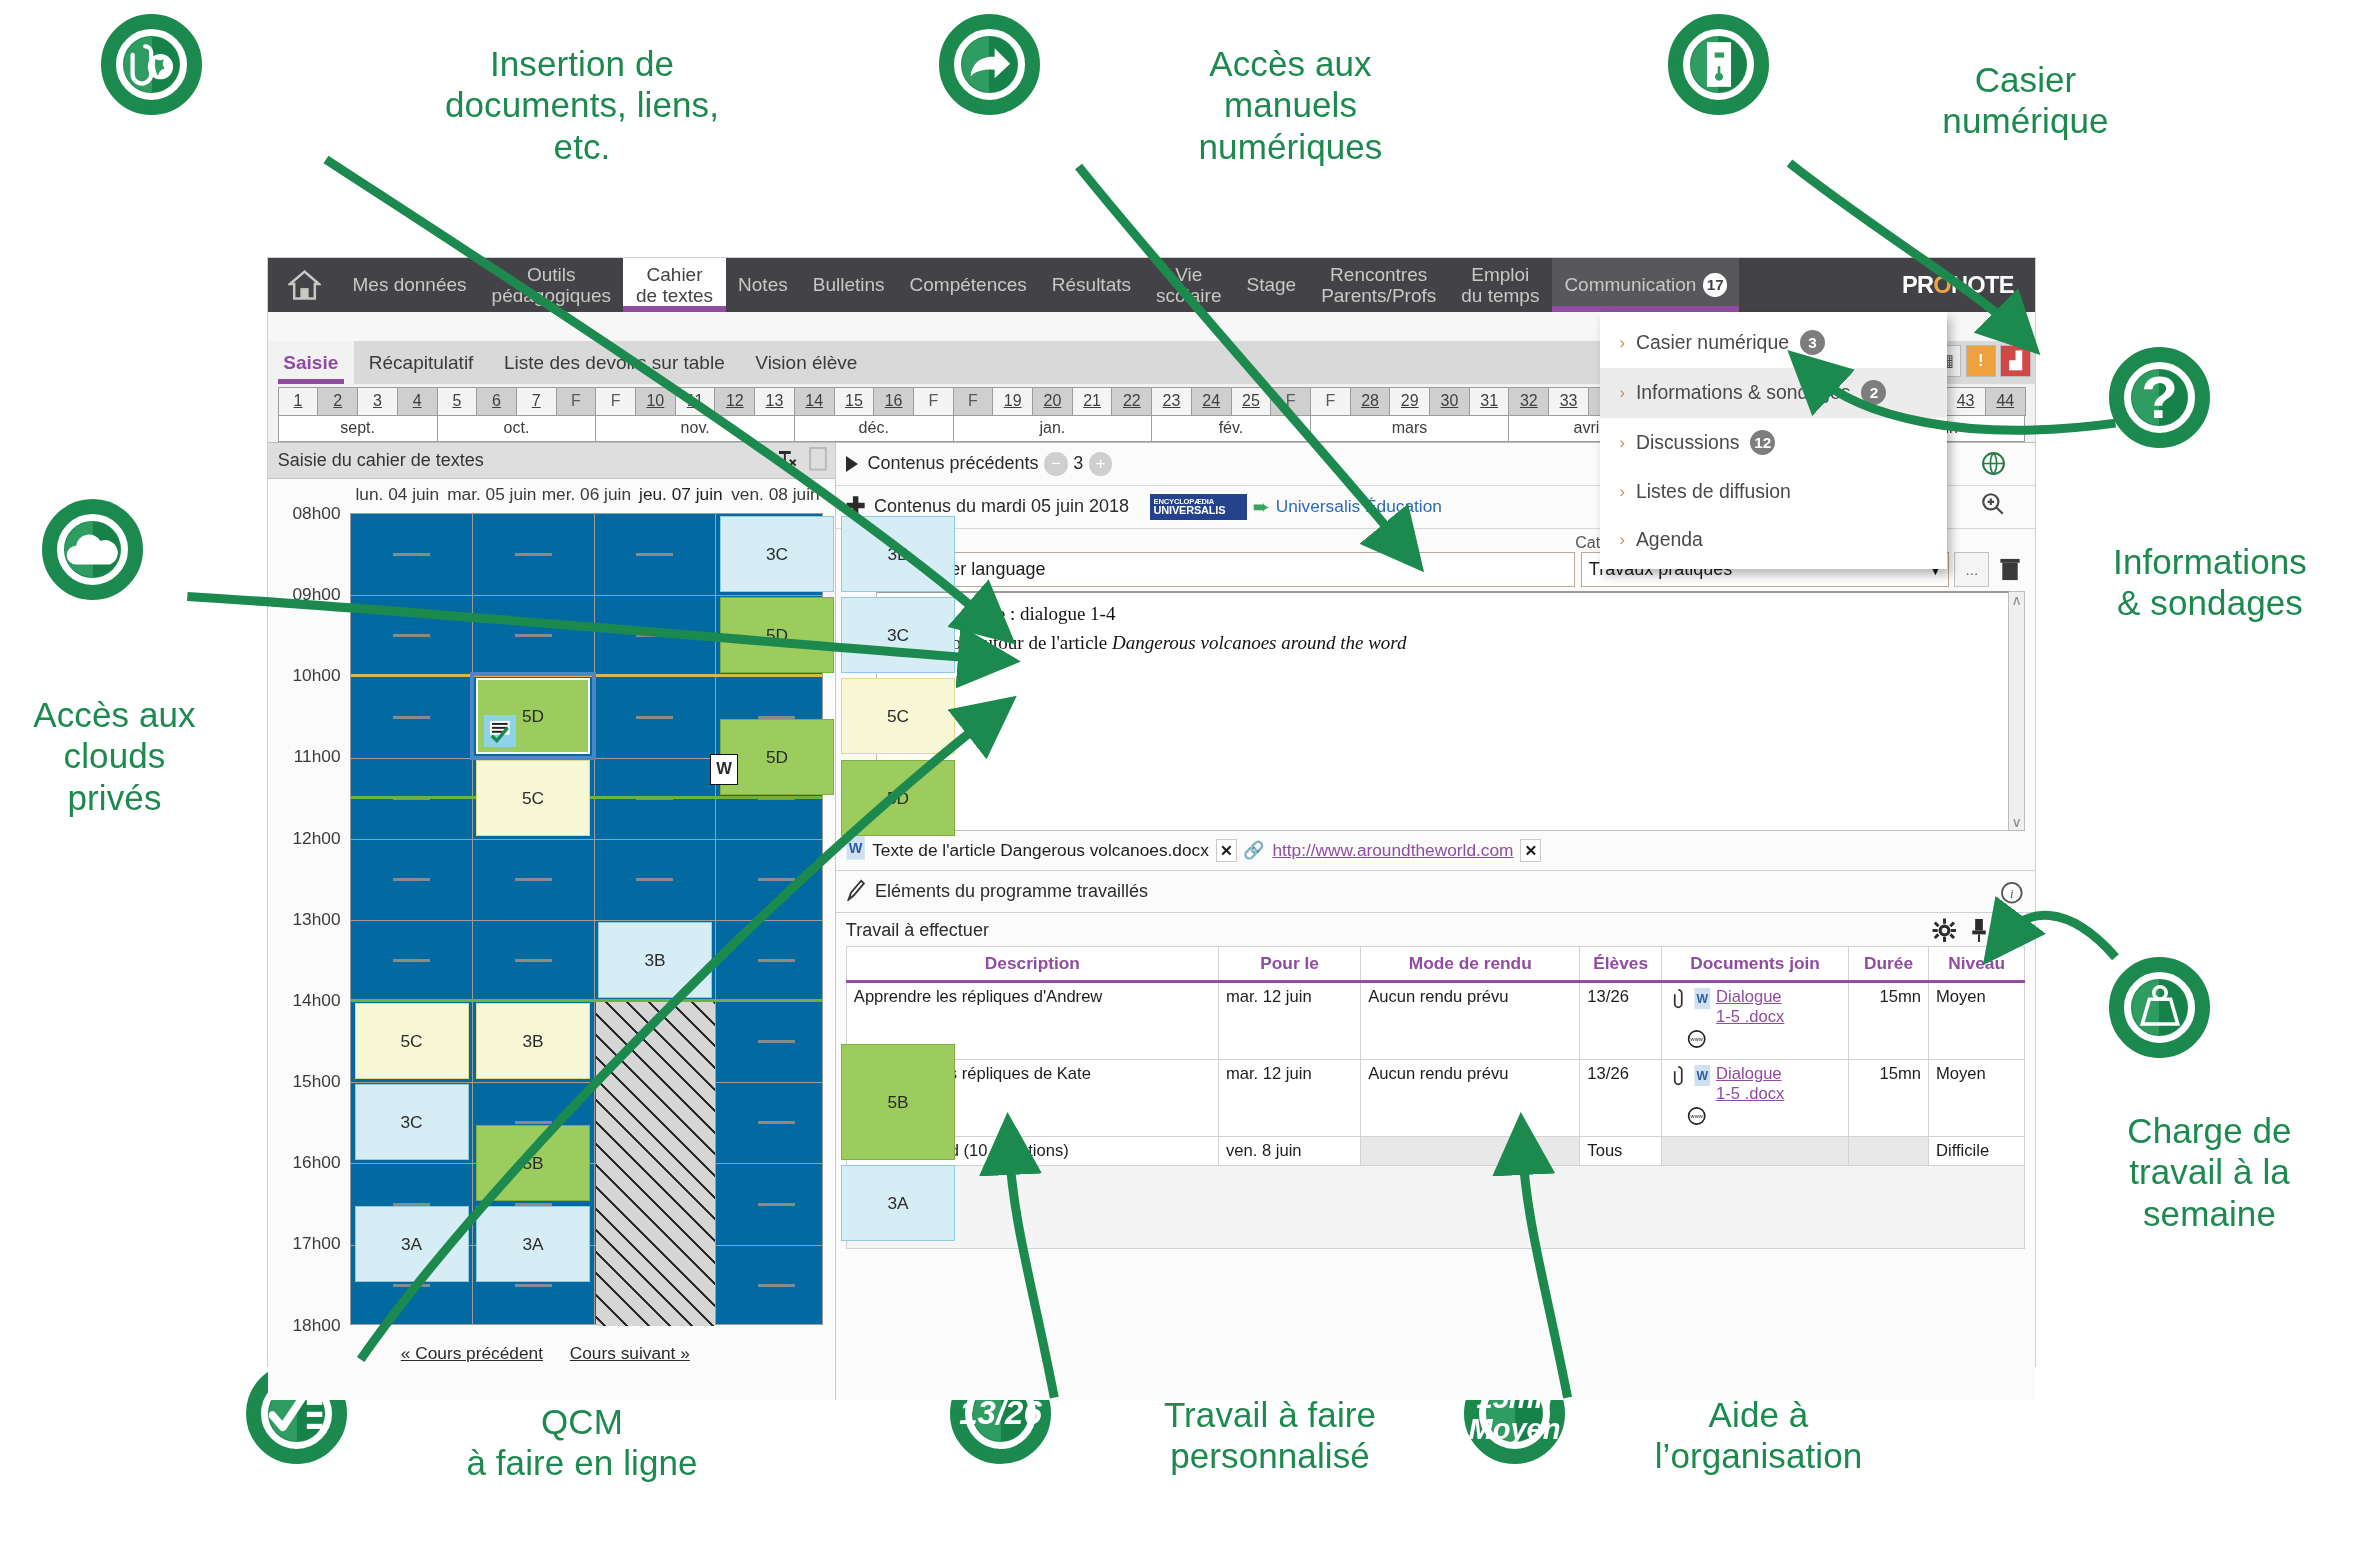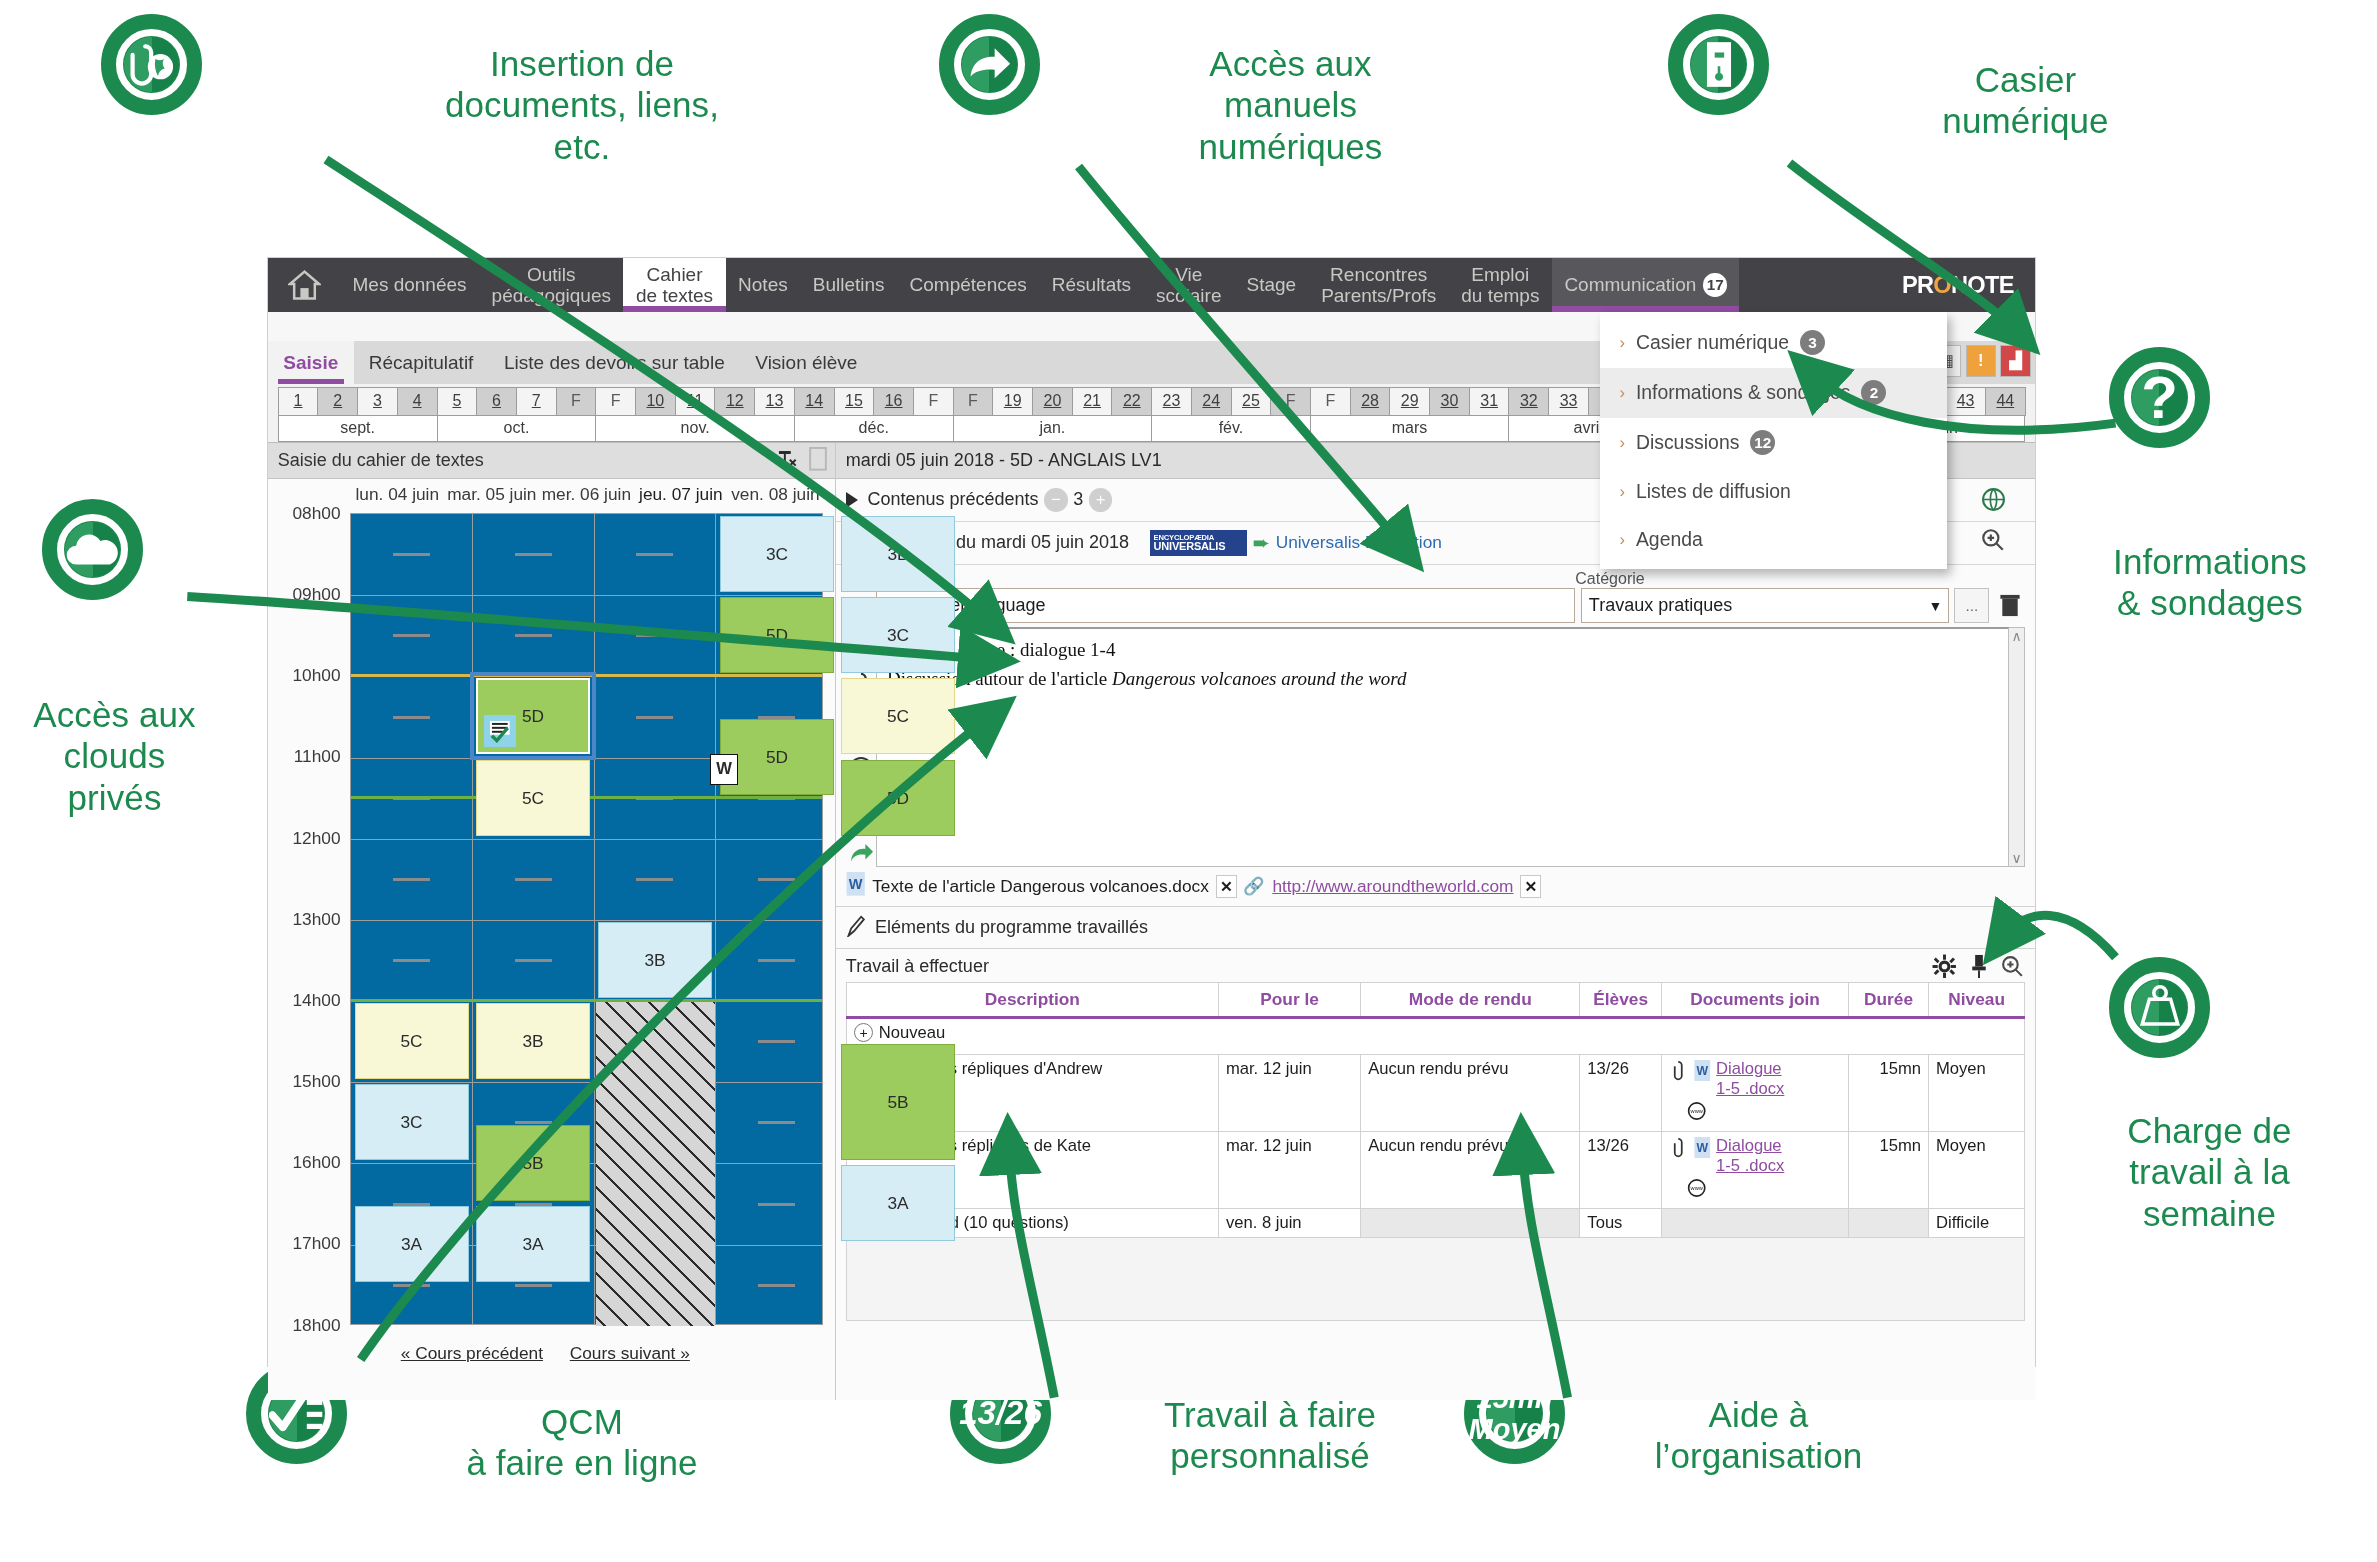--- a/index.html
+++ b/index.html
@@ -666,23 +666,20 @@
           </div>
         <div class="tt-foot">
           <a href="#">« Cours précédent</a>
           <a href="#">Cours suivant »</a>
         </div>
       </div>
     </div>
 
     <div class="right-pane">
 
-      <div class="rp-title">
-        <span>mardi 05 juin 2018 - 5D - ANGLAIS LV1</span>
-      </div>
 
       <div class="rp-row">
         <span class="tri"></span>
         <span>Contenus précédents</span>
         <span class="pm">−</span>
         <span>3</span>
         <span class="pm">+</span>
         <span style="position:absolute; right:29px; display:flex; gap:16.6px; align-items:center;">
           <svg width="25" height="25" viewBox="0 0 24 24">
             <circle cx="12" cy="12" r="10" fill="none" stroke="#2b7a4b" stroke-width="2"></circle>
@@ -853,23 +850,20 @@
               <th>Description</th>
               <th>Pour le</th>
               <th>Mode de rendu</th>
               <th>Élèves</th>
               <th>Documents join</th>
               <th>Durée</th>
               <th>Niveau</th>
             </tr>
         </thead>
         <tbody id="work-body">
-            <tr class="newrow">
-              <td colspan="7" style="height: 37px;"><span class="circ-plus">+</span><span>Nouveau</span></td>
-            </tr>
             <tr>
               <td>Apprendre les répliques d'Andrew</td>
               <td>mar. 12 juin</td>
               <td>Aucun rendu prévu</td>
               <td>13/26</td>
               <td><div class="doc-cell">
                   <span class="w-icon">
                     <svg width="12.5" height="21" viewBox="0 0 14 24">
                       <path d="M7 2a4 4 0 0 1 4 4v12a4 4 0 0 1-8 0V7" fill="none" stroke="#333" stroke-width="2"></path>
                     </svg>

